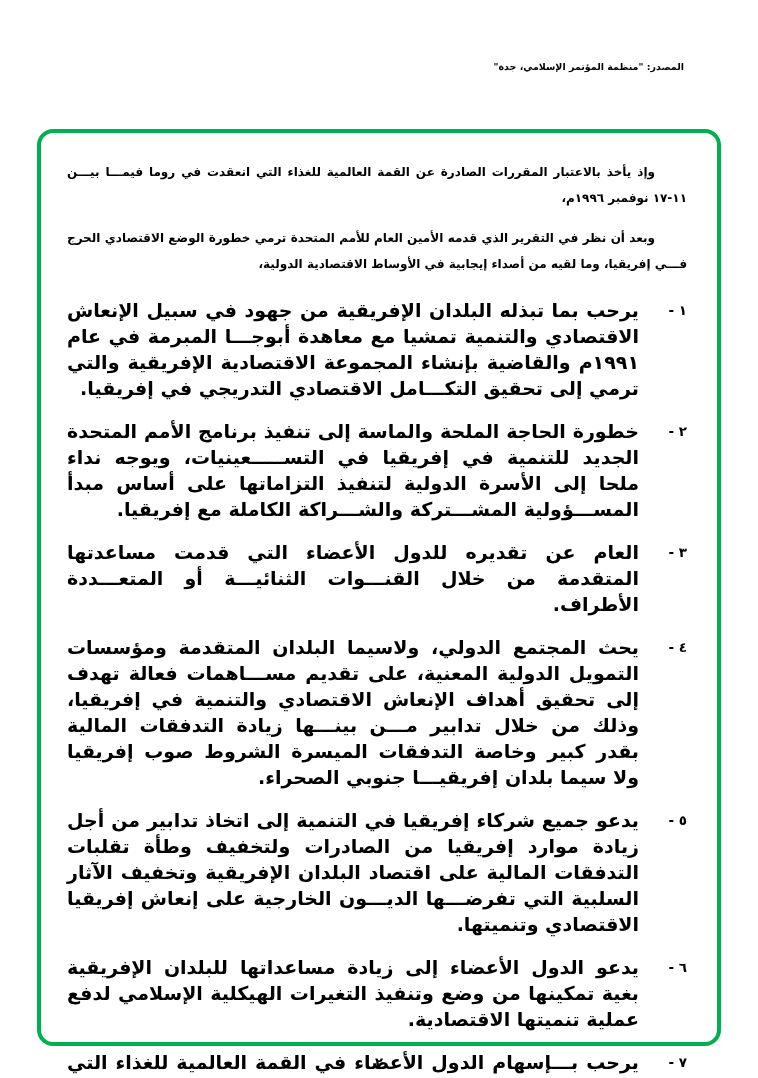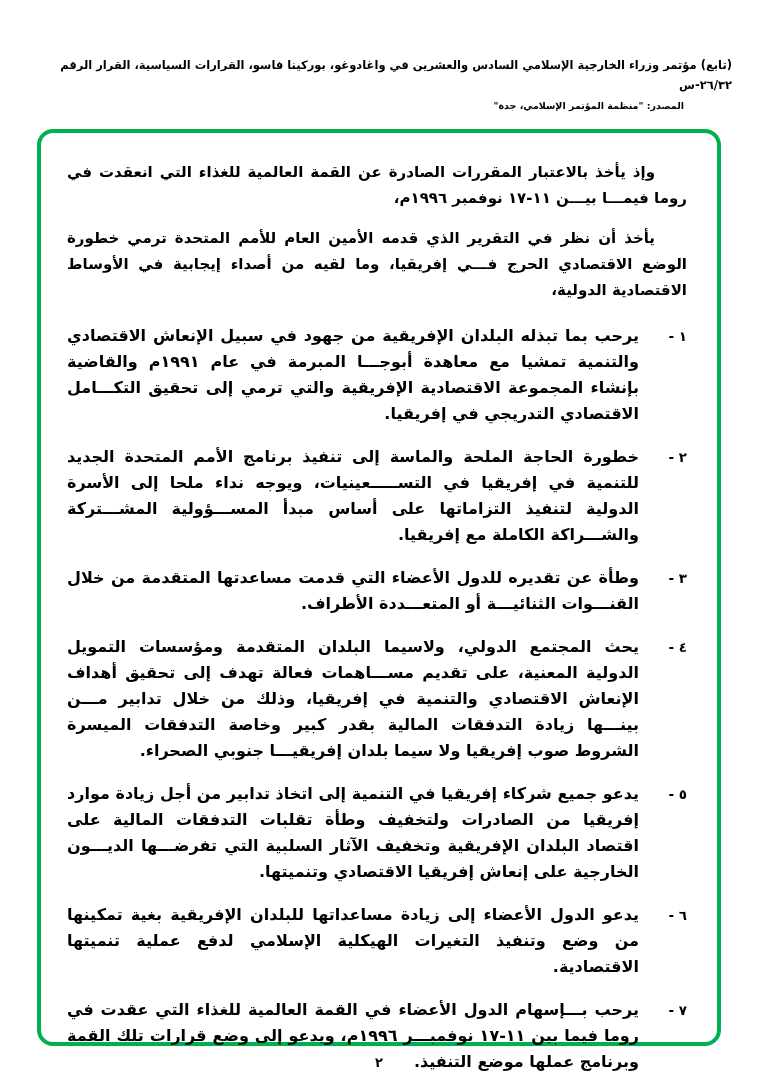--- a/index.html
+++ b/index.html
@@ -39,21 +39,21 @@
     right: 37px;
     left: 37px;
     height: 917px;
     border: 4px solid #00B050;
     border-radius: 16px;
     padding: 26px 30px 20px 26px;
   }
 
   .para {
     margin: 0 0 14px 0;
-    font-size: 15px;
+    font-size: 12px;
     font-weight: bold;
     line-height: 26px;
     text-align: justify;
     text-indent: 32px;
   }
   .lead { font-weight: 900; }
 
   .items { margin-top: 20px; }
   .item {
     display: flex;
@@ -61,21 +61,21 @@
   }
   .item-num {
     flex: 0 0 48px;
     font-size: 13.5px;
     font-weight: bold;
     line-height: 26px;
     white-space: nowrap;
   }
   .item-text {
     flex: 1;
-    font-size: 16px;
+    font-size: 19px;
     font-weight: bold;
     line-height: 26px;
     text-align: justify;
   }
 
   .page-footer {
     position: absolute;
     bottom: 8px;
     left: 0;
     right: 0;
@@ -83,46 +83,45 @@
     font-size: 13px;
     font-weight: bold;
   }
 </style>
 </head>
 <body>
 
 <div class="page">
 
   <div class="doc-header">
-    <div>(تابع) مؤتمر وزراء الخارجية الإسلامي السادس والعشرين في واغادوغو، بوركينا فاسو، القرارات السياسية، القرار الرقم ٢٦/٣٢-س</div>
     <div class="doc-source">المصدر:  "منظمة المؤتمر الإسلامي، جدة"</div>
   </div>
 
   <div class="green-box">
 
     <p class="para"><span class="lead">وإذ يأخذ</span><span> بالاعتبار المقررات الصادرة عن القمة العالمية للغذاء التي انعقدت في روما فيمـــا بيـــن ١١-١٧ نوفمبر ١٩٩٦م،</span></p>
 
-    <p class="para"><span class="lead">يأخذ أن نظر</span><span> في التقرير الذي قدمه الأمين العام للأمم المتحدة ترمي خطورة الوضع الاقتصادي الحرج فـــي إفريقيا، وما لقيه من أصداء إيجابية في الأوساط الاقتصادية الدولية،</span></p>
+    <p class="para"><span class="lead">وبعد أن نظر</span><span> في التقرير الذي قدمه الأمين العام للأمم المتحدة ترمي خطورة الوضع الاقتصادي الحرج فـــي إفريقيا، وما لقيه من أصداء إيجابية في الأوساط الاقتصادية الدولية،</span></p>
 
 
     <div class="items">
 
       <div class="item">
         <div class="item-num">١ -</div>
         <div class="item-text"><span class="lead">يرحب</span><span> بما تبذله البلدان الإفريقية من جهود في سبيل الإنعاش الاقتصادي والتنمية تمشيا مع معاهدة أبوجـــا المبرمة في عام ١٩٩١م والقاضية بإنشاء المجموعة الاقتصادية الإفريقية والتي ترمي إلى تحقيق التكـــامل الاقتصادي التدريجي في إفريقيا.</span></div>
       </div>
 
       <div class="item">
         <div class="item-num">٢ -</div>
         <div class="item-text"><span class="lead">خطورة</span><span> الحاجة الملحة والماسة إلى تنفيذ برنامج الأمم المتحدة الجديد للتنمية في إفريقيا في التســـــعينيات، ويوجه نداء ملحا إلى الأسرة الدولية لتنفيذ التزاماتها على أساس مبدأ المســـؤولية المشـــتركة والشـــراكة الكاملة مع إفريقيا.</span></div>
       </div>
 
       <div class="item">
         <div class="item-num">٣ -</div>
-        <div class="item-text"><span class="lead">وطأة</span><span> عن تقديره للدول الأعضاء التي قدمت مساعدتها المتقدمة من خلال القنـــوات الثنائيـــة أو المتعـــددة الأطراف.</span></div>
+        <div class="item-text"><span class="lead">العام</span><span> عن تقديره للدول الأعضاء التي قدمت مساعدتها المتقدمة من خلال القنـــوات الثنائيـــة أو المتعـــددة الأطراف.</span></div>
       </div>
 
       <div class="item">
         <div class="item-num">٤ -</div>
         <div class="item-text"><span class="lead">يحث</span><span> المجتمع الدولي، ولاسيما البلدان المتقدمة ومؤسسات التمويل الدولية المعنية، على تقديم مســـاهمات فعالة تهدف إلى تحقيق أهداف الإنعاش الاقتصادي والتنمية في إفريقيا، وذلك من خلال تدابير مـــن بينـــها زيادة التدفقات المالية بقدر كبير وخاصة التدفقات الميسرة الشروط صوب إفريقيا ولا سيما بلدان إفريقيـــا جنوبي الصحراء.</span></div>
       </div>
 
       <div class="item">
         <div class="item-num">٥ -</div>
         <div class="item-text"><span class="lead">يدعو</span><span> جميع شركاء إفريقيا في التنمية إلى اتخاذ تدابير من أجل زيادة موارد إفريقيا من الصادرات ولتخفيف وطأة تقلبات التدفقات المالية على اقتصاد البلدان الإفريقية وتخفيف الآثار السلبية التي تفرضـــها الديـــون الخارجية على إنعاش إفريقيا الاقتصادي وتنميتها.</span></div>

